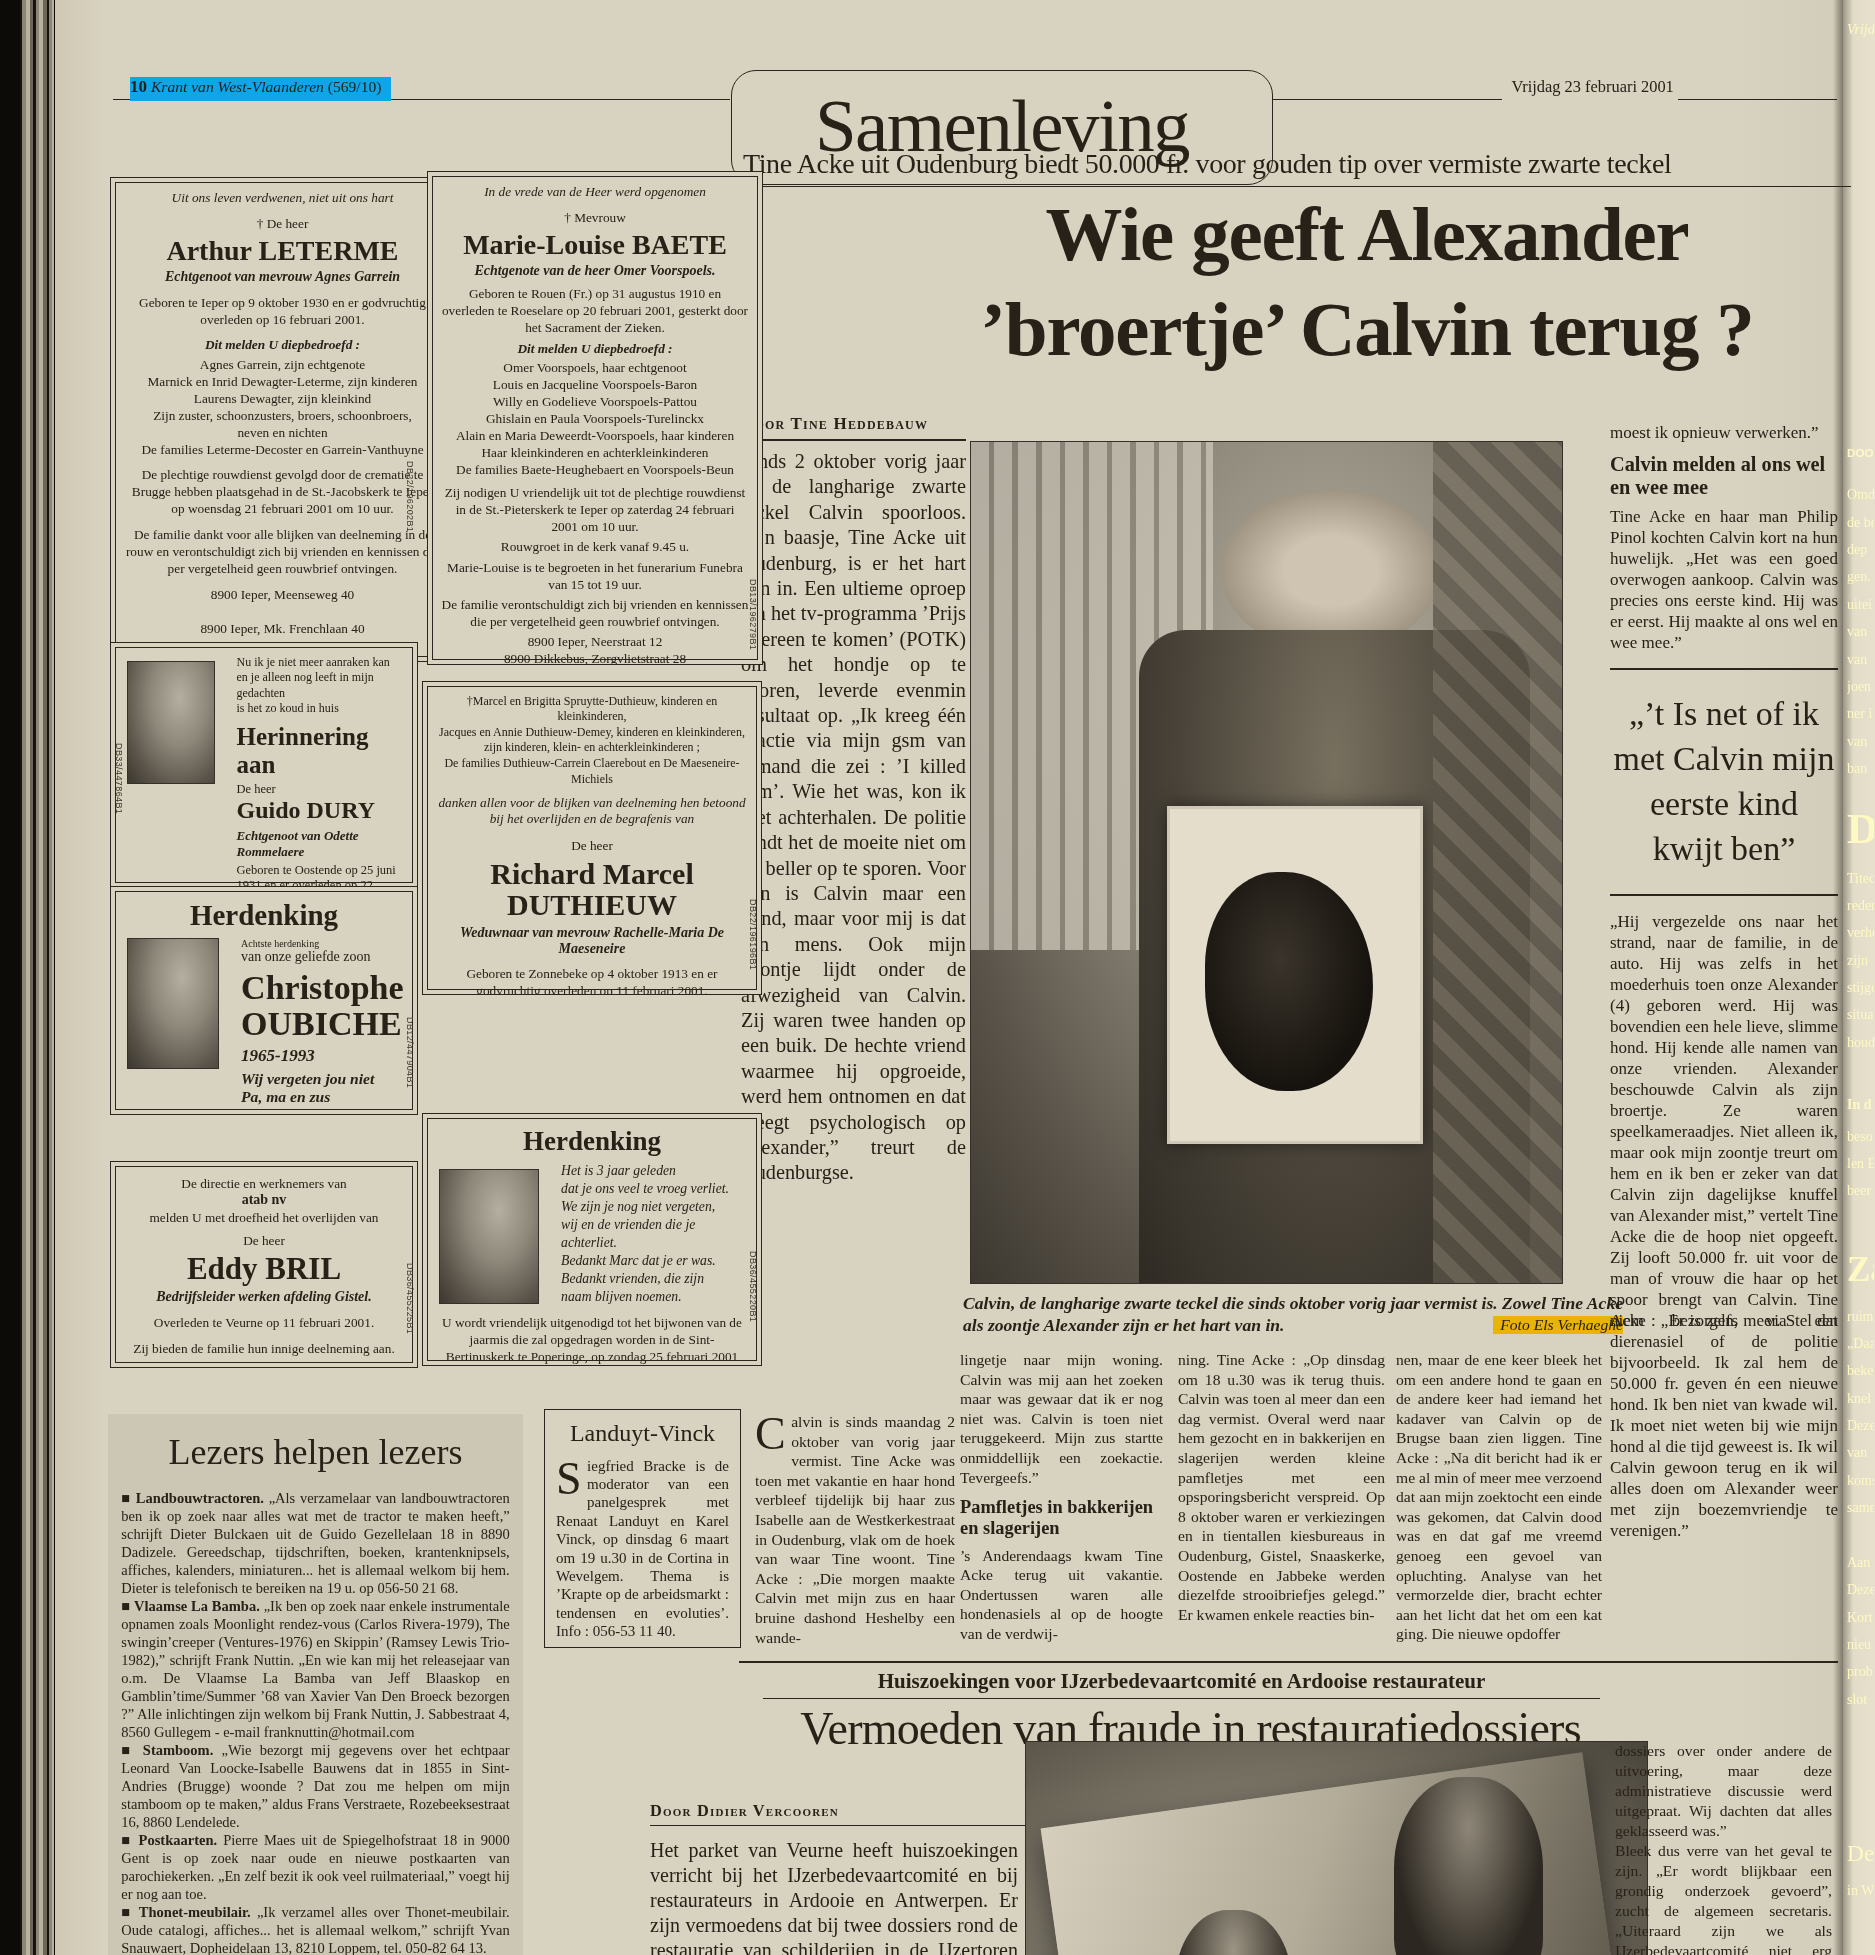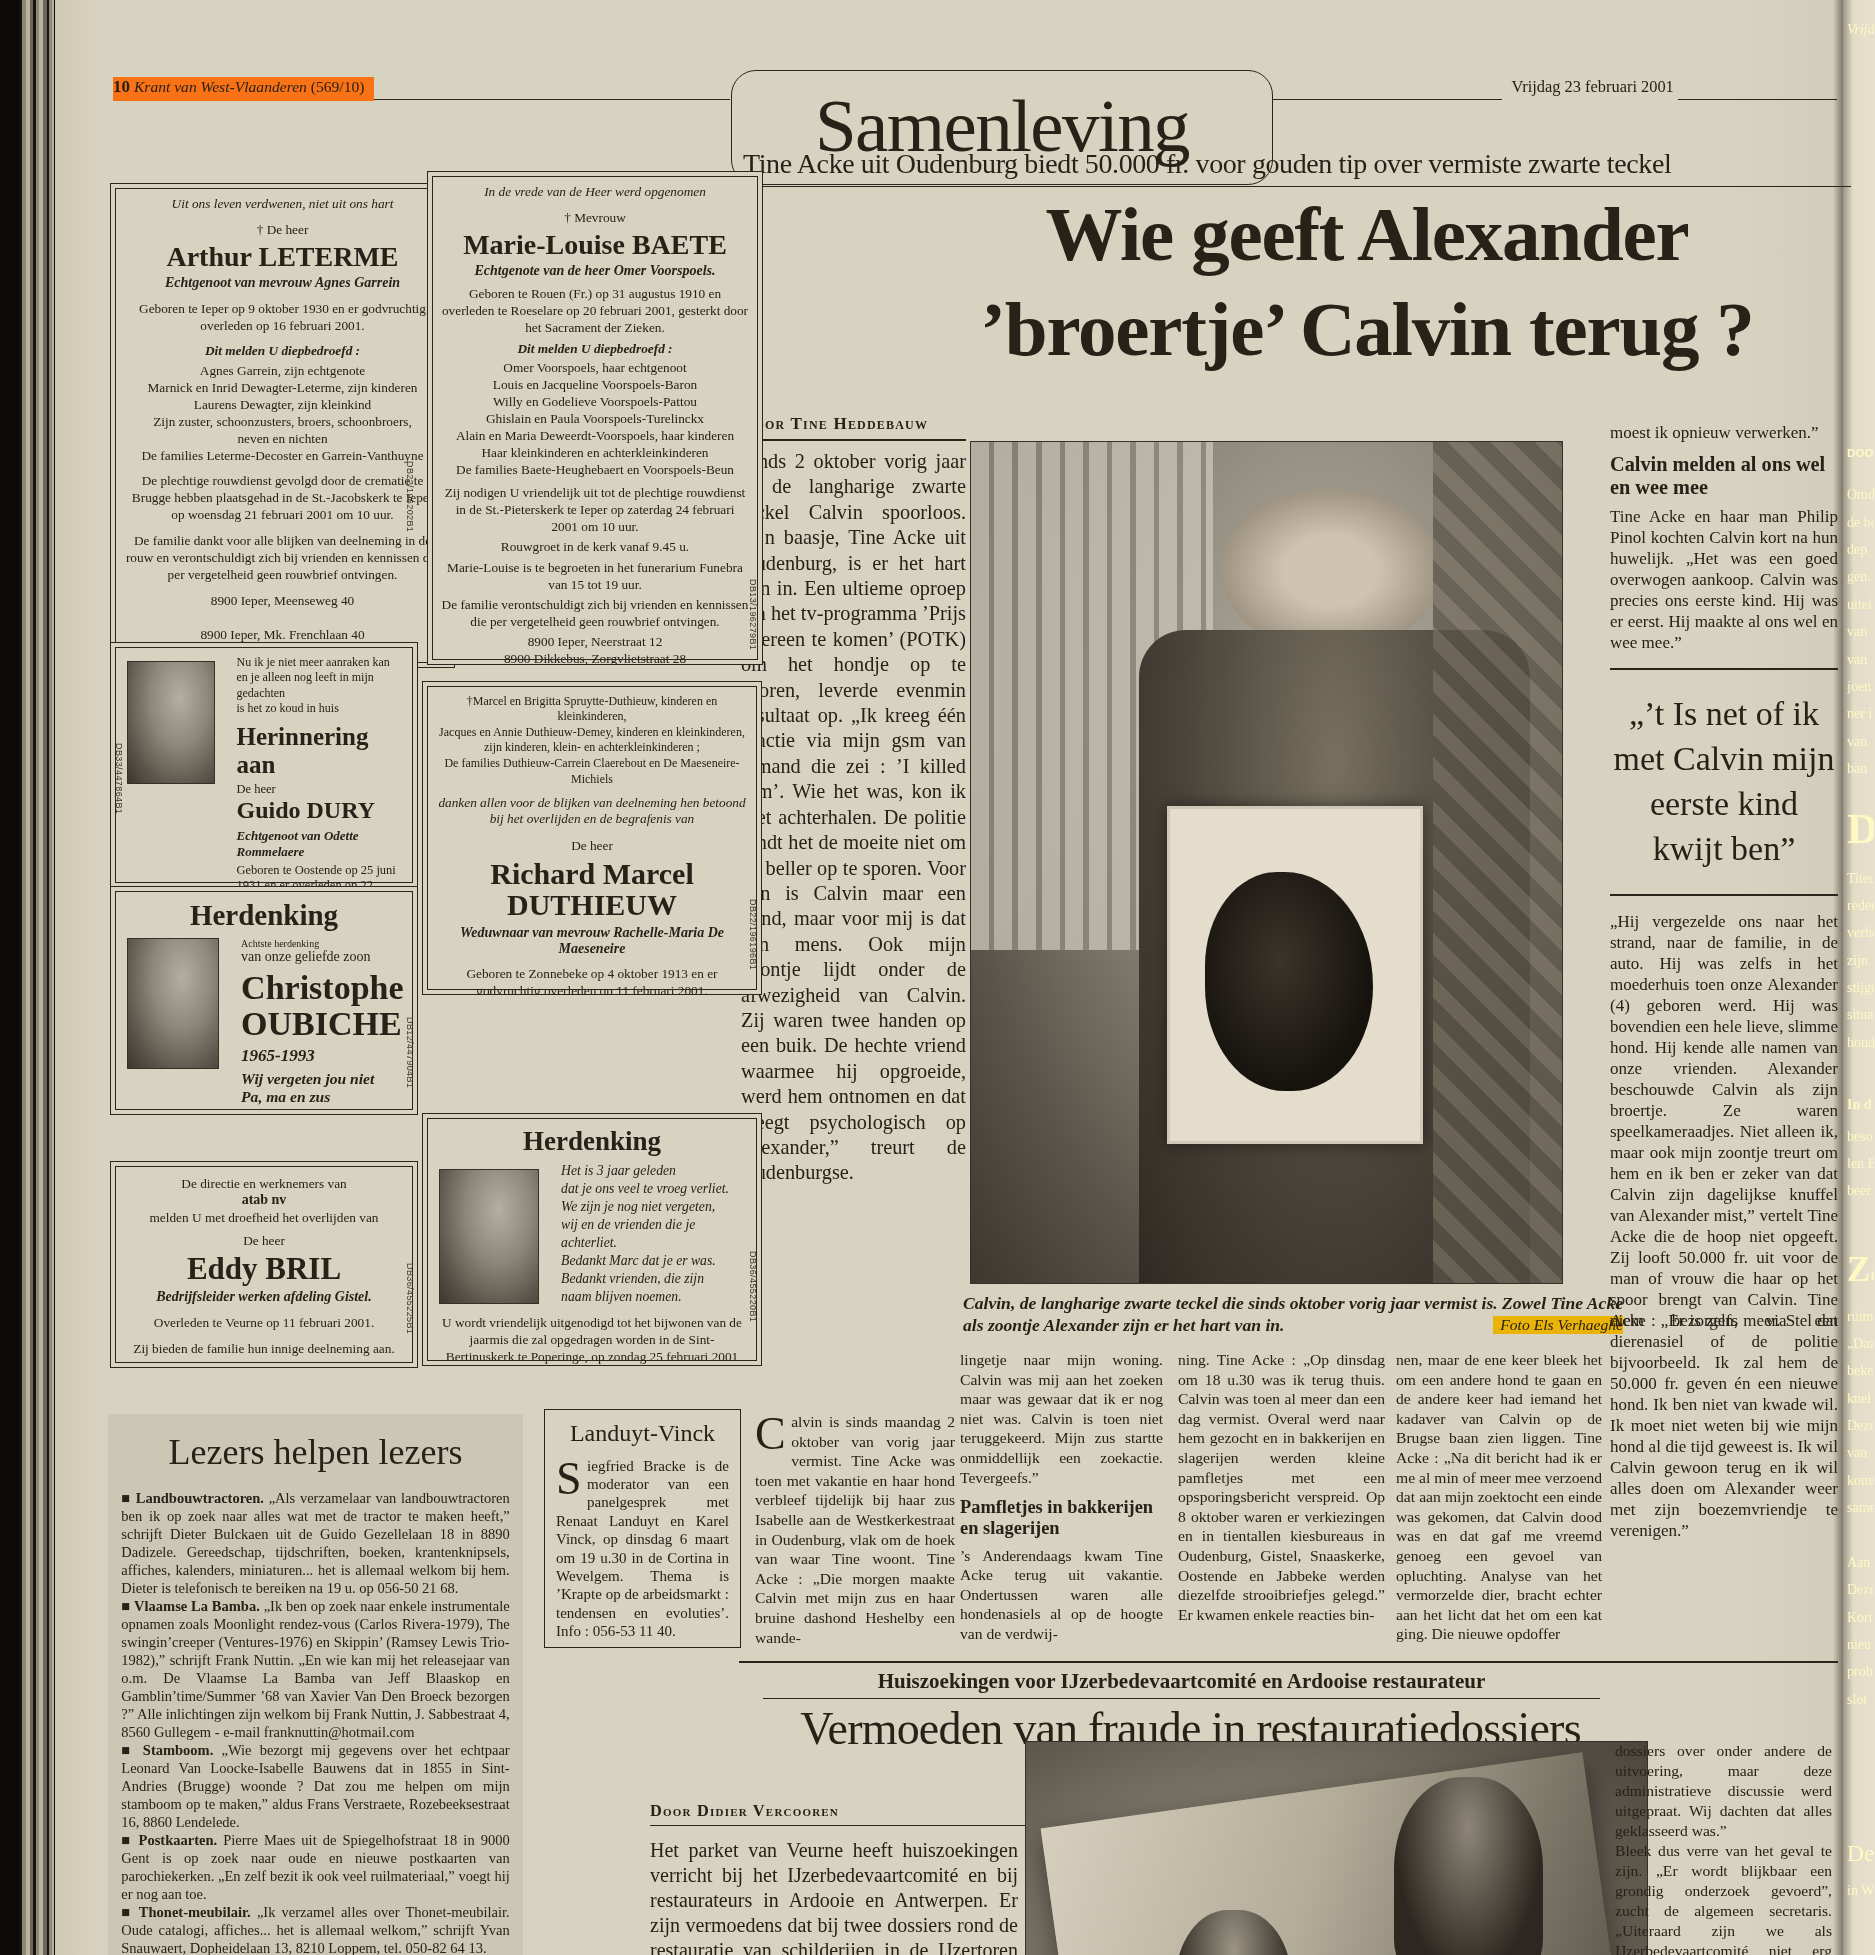--- a/index.html
+++ b/index.html
@@ -51,21 +51,21 @@
 </head>
 <body>
 
 <div class="abs stack-edge"></div>
 <div class="abs sheet"></div>
 <div class="abs next-page"></div>
 <div class="abs gutter-shadow"></div>
 
 <div class="abs rule" style="left:113px;top:99px;width:617px;height:1.2px;"></div>
 <div class="abs rule" style="left:1272px;top:99px;width:565px;height:1.2px;"></div>
-<div class="abs" style="left:113px;top:77px;background:#f97316;padding:0 9.4px 3.9px 0;font-size:15.6px;">
+<div class="abs" style="left:130px;top:77px;background:#0ea5e9;padding:0 9.4px 3.9px 0;font-size:15.6px;">
   <span style="font-weight:bold;font-size:17px;">10</span>
   <span style="font-style:italic;">Krant van West-Vlaanderen</span>
   <span>(569/10)</span>
 </div>
 <div class="abs serif-box" style="left:731px;top:39px;width:540px;height:113px;">
   <div style="text-align:center;font-size:75px;line-height:110px;letter-spacing:-1.6px;">Samenleving</div>
 </div>
 <div class="abs" style="left:1502px;top:77px;background:#d8d2c0;padding:0 3.9px 3.1px 9.4px;font-size:16.4px;">Vrijdag 23 februari 2001</div>
 
 <div class="abs" style="left:743px;top:148px;width:1108px;border-bottom:1.6px solid #2a241c;padding-bottom:5.5px;font-size:28px;letter-spacing:-0.4px;white-space:nowrap;">Tine Acke uit Oudenburg biedt 50.000 fr. voor gouden tip over vermiste zwarte teckel</div>
@@ -110,21 +110,21 @@
 <div class="abs col body-t fl" style="left:755px;top:1412px;width:200px;height:250px;">Calvin is sinds maandag 2 oktober van vorig jaar vermist. Tine Acke was toen met vakantie en haar hond verbleef tijdelijk bij haar zus Isabelle aan de Westkerkestraat in Oudenburg, vlak om de hoek van waar Tine woont. Tine Acke : „Die morgen maakte Calvin met mijn zus en haar bruine dashond Heshelby een wande-</div>
 <div class="abs col" style="left:960px;top:1350px;width:203px;height:313px;">
   <div class="body-t">lingetje naar mijn woning. Calvin was mij aan het zoeken maar was gewaar dat ik er nog niet was. Calvin is toen niet teruggekeerd. Mijn zus startte onmiddellijk een zoekactie. Tevergeefs.”</div>
   <div class="subh">Pamfletjes in bakkerijen en slagerijen</div>
   <div class="body-t">’s Anderendaags kwam Tine Acke terug uit vakantie. Ondertussen waren alle hondenasiels al op de hoogte van de verdwij-</div>
 </div>
 <div class="abs col body-t" style="left:1178px;top:1350px;width:207px;height:313px;">ning. Tine Acke : „Op dinsdag om 18 u.30 was ik terug thuis. Calvin was toen al meer dan een dag vermist. Overal werd naar hem gezocht en in bakkerijen en slagerijen werden kleine pamfletjes met een opsporingsbericht verspreid. Op 8 oktober waren er verkiezingen en in tientallen kiesbureaus in Oudenburg, Gistel, Snaaskerke, Oostende en Jabbeke werden diezelfde strooibriefjes gelegd.” Er kwamen enkele reacties bin-</div>
 <div class="abs col body-t" style="left:1396px;top:1350px;width:206px;height:313px;">nen, maar de ene keer bleek het om een andere hond te gaan en de andere keer had iemand het kadaver van Calvin op de Brugse baan zien liggen. Tine Acke : „Na dit bericht had ik er me al min of meer mee verzoend dat aan mijn zoektocht een einde was gekomen, dat Calvin dood was en dat gaf me vreemd genoeg een gevoel van opluchting. Analyse van het vermorzelde dier, bracht echter aan het licht dat het om een kat ging. Die nieuwe opdoffer</div>
 <div class="abs rule" style="left:739px;top:1661px;width:1099px;height:1.6px;"></div>
 
-<div class="abs obit" style="left:110px;top:177px;width:345px;height:485px;margin-top:6px;">
+<div class="abs obit" style="left:110px;top:177px;width:345px;height:485px;">
   <div class="ep">Uit ons leven verdwenen, niet uit ons hart</div>
   <div class="pf">† De heer</div>
   <div class="nm">Arthur LETERME</div>
   <div class="sb">Echtgenoot van mevrouw Agnes Garrein</div>
   <div class="tx">Geboren te Ieper op 9 oktober 1930 en er godvruchtig overleden op 16 februari 2001.</div>
   <div class="sb" style="font-size:13.3px;">Dit melden U diepbedroefd :</div>
   <div class="fam pre">Agnes Garrein, zijn echtgenote
 Marnick en Inrid Dewagter-Leterme, zijn kinderen
 Laurens Dewagter, zijn kleinkind
 Zijn zuster, schoonzusters, broers, schoonbroers,

